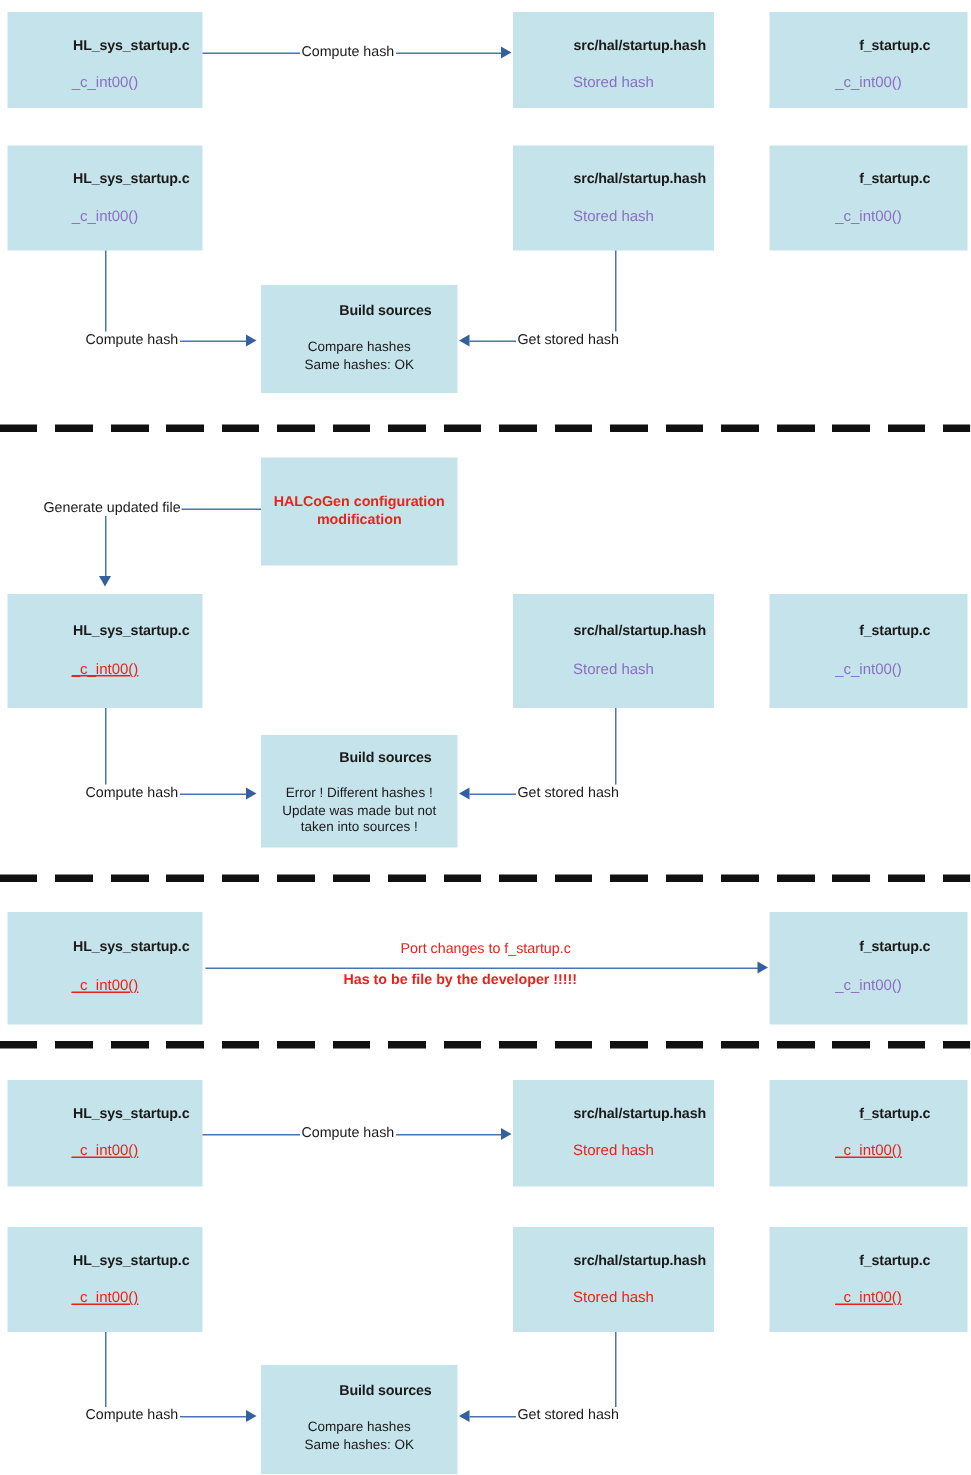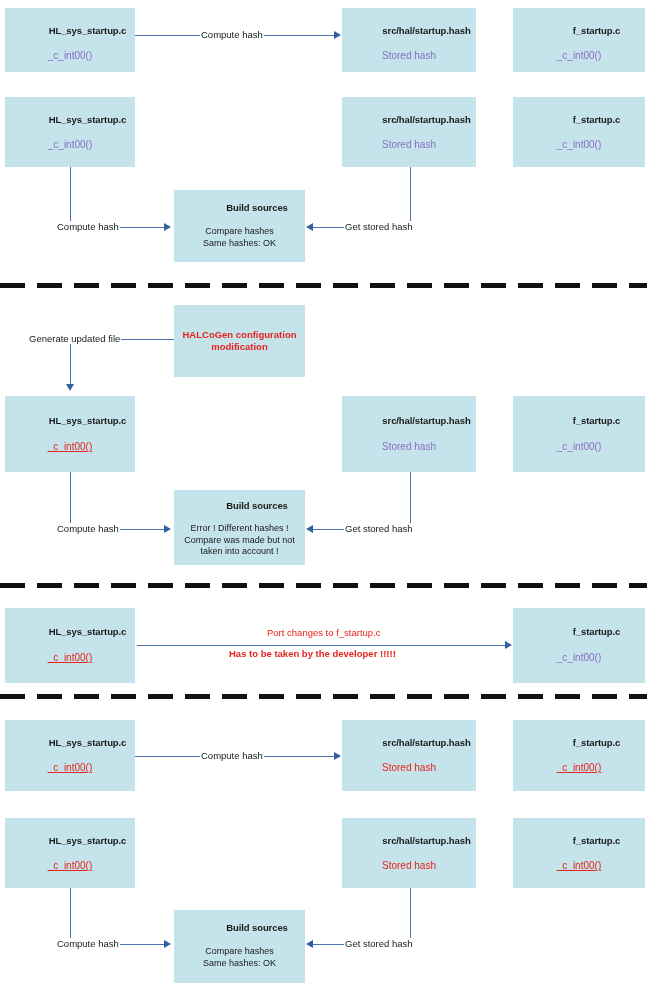--- a/index.html
+++ b/index.html
@@ -220,36 +220,36 @@
 
   <div class="vline" style="left:410px; top:472px; height:57px;"></div>
   <div class="hline" style="left:313px; top:529px; width:98px;"></div>
   <div class="arrow-l" style="left:306px; top:525px;"></div>
   <div class="elabel" style="left:344px; top:523px;">Get stored hash</div>
 
   <div class="box proc" style="left:174px; top:490px; width:131px; height:75px; padding-top:10px;">
     <div class="title">Build sources</div>
     <div class="lines" style="margin-top:12px;">
       <div class="line">Error ! Different hashes !</div>
-      <div class="line">Compare was made but not</div>
-      <div class="line">taken into account !</div>
+      <div class="line">Update was made but not</div>
+      <div class="line">taken into sources !</div>
     </div>
   </div>
 
   <div class="divider" style="top:583px;"></div>
 
   <div class="box" style="left:5px; top:608px; width:130px; height:75px; padding-top:18px;">
     <div class="title">HL_sys_startup.c</div>
     <div class="sub red underline" style="margin-top:15px;">_c_int00()</div>
   </div>
 
   <div class="hline" style="left:137px; top:645px; width:372px;"></div>
   <div class="arrow-r" style="left:505px; top:641px;"></div>
   <div class="elabel red" style="left:266px; top:627px;">Port changes to f_startup.c</div>
-  <div class="elabel redbold" style="left:228px; top:648px;">Has to be taken by the developer !!!!!</div>
+  <div class="elabel redbold" style="left:228px; top:648px;">Has to be file by the developer !!!!!</div>
 
   <div class="box" style="left:513px; top:608px; width:132px; height:75px; padding-top:18px;">
     <div class="title">f_startup.c</div>
     <div class="sub" style="margin-top:15px;">_c_int00()</div>
   </div>
 
   <div class="divider" style="top:694px;"></div>
 
   <div class="box" style="left:5px; top:720px; width:130px; height:71px; padding-top:17px;">
     <div class="title">HL_sys_startup.c</div>

